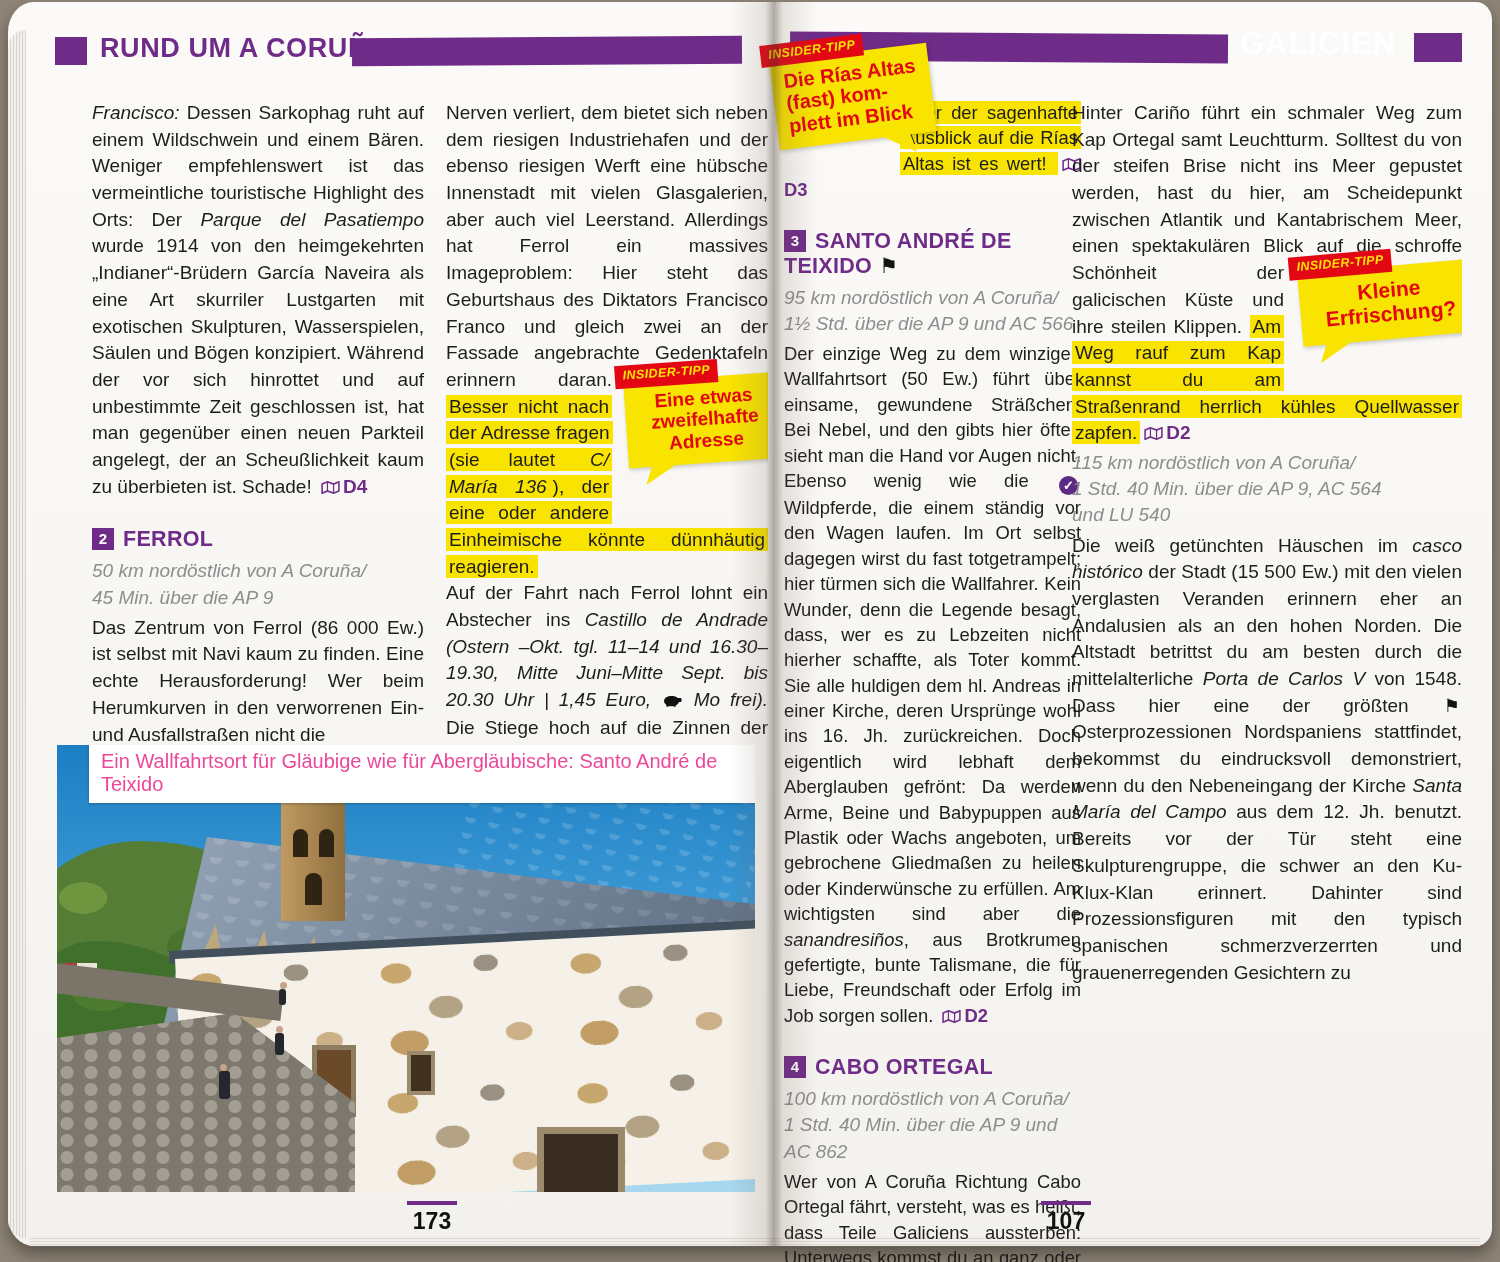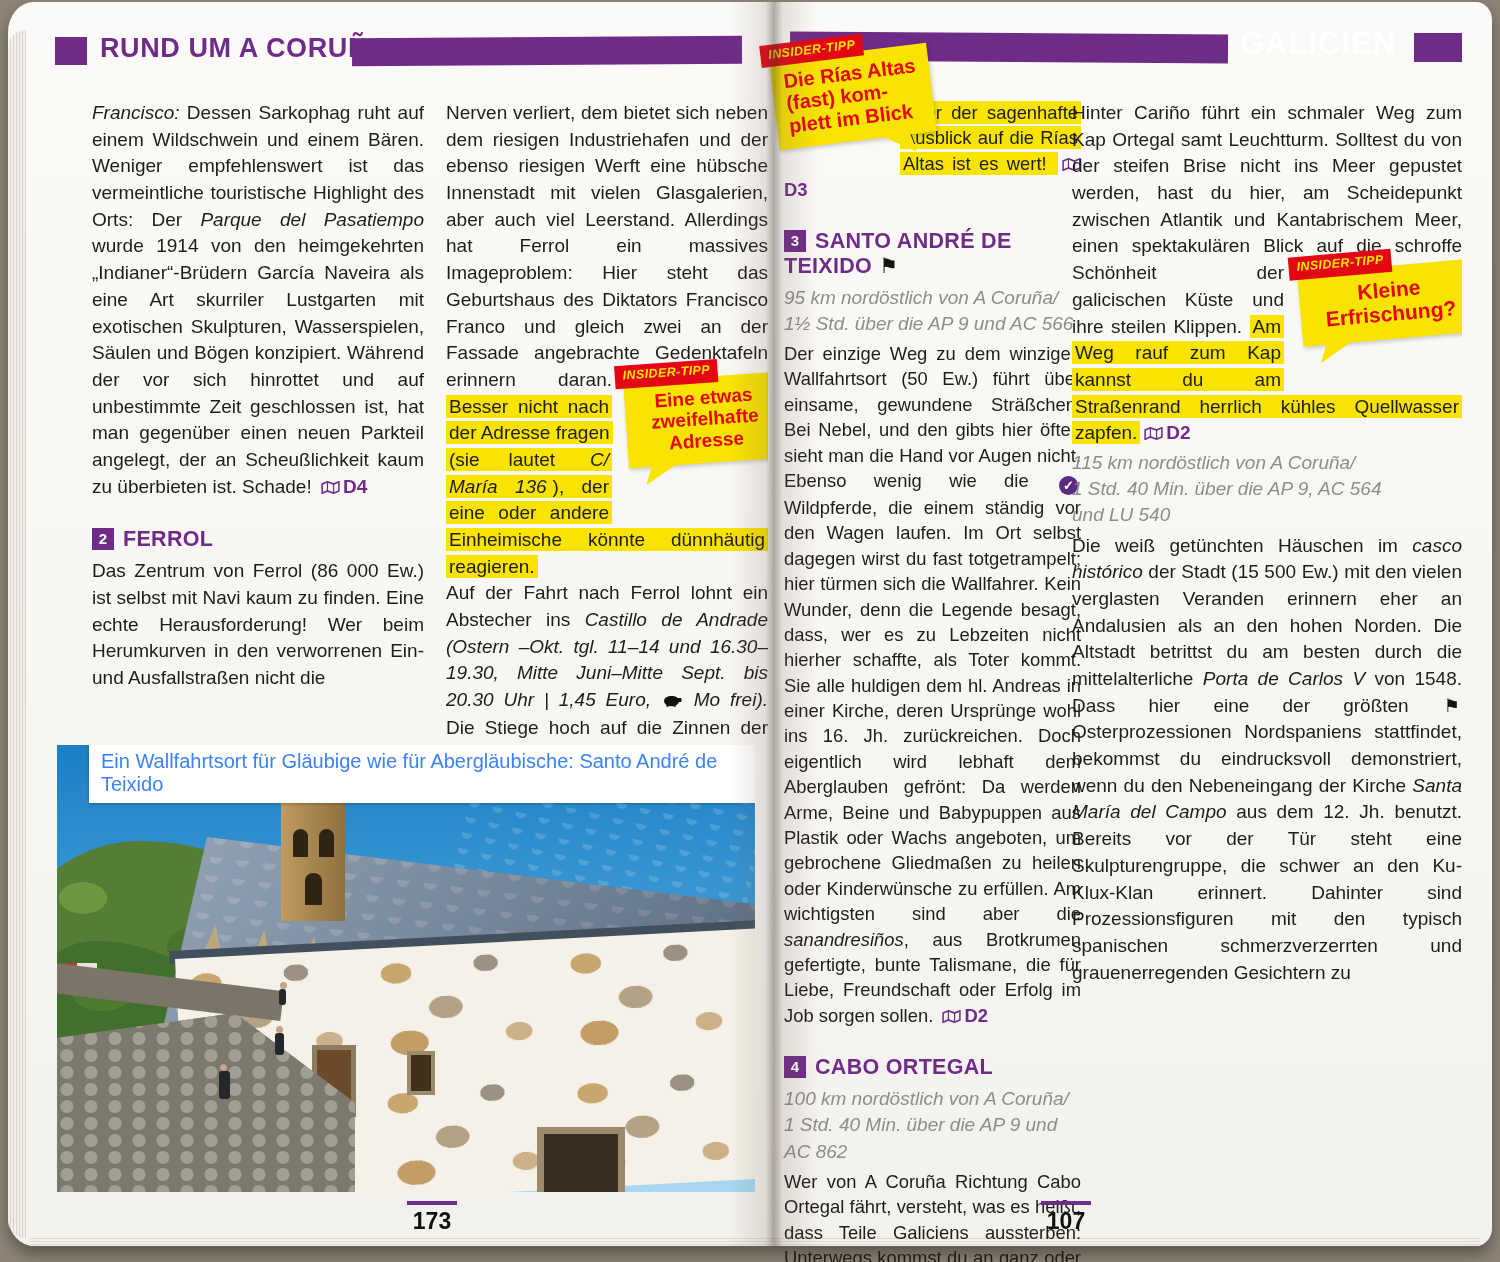--- a/index.html
+++ b/index.html
@@ -109,21 +109,21 @@
   .ph-win{left:350px;top:306px;width:20px;height:36px;background:#40301e;border:4px solid #9c8a6d;}
   .ph-lowwall{left:-4px;top:232px;width:230px;height:30px;background:#7b7468;transform:rotate(7deg);}
   .ph-ground{left:-2px;top:268px;width:300px;height:180px;background:#8f8b82;
       background-image:radial-gradient(circle,#a29e94 0 6px,#7d786e 7px);background-size:24px 17px;
       clip-path:polygon(0 14%,60% 0,100% 50%,100% 100%,0 100%);}
   .person{background:#24272b;border-radius:3px;}
   .person:before{content:"";position:absolute;left:1px;top:-7px;width:7px;height:7px;border-radius:50%;background:#c9a globalization;background:#c9a28a;}
   .p1{left:162px;top:326px;width:11px;height:28px;}
   .p2{left:218px;top:288px;width:9px;height:22px;}
   .p3{left:222px;top:244px;width:7px;height:16px;}
-  .ph-cap{left:32px;top:0;background:#fff;padding:5px 12px 7px;font-size:20px;color:#3b82f6;box-shadow:0 1px 3px rgba(0,0,0,.25);}
+  .ph-cap{left:32px;top:0;background:#fff;padding:5px 12px 7px;font-size:20px;color:#ec4899;box-shadow:0 1px 3px rgba(0,0,0,.25);}
 </style>
 </head>
 <body>
 
 <div class="stage">
   <div class="book"></div>
   <div class="edge-l"></div>
   <div class="edge-b"></div>
 
   <div class="hd-sq-l"></div>
@@ -132,20 +132,22 @@
   <div class="hd-bar-r"></div>
   <div class="hd-title-r">GALICIEN</div>
   <div class="hd-sq-r"></div>
 
   <div class="col lp-col1">
     <p class="body"><span class="it">Francisco:</span><span> Dessen Sarkophag ruht auf einem Wildschwein und einem Bären. Weniger empfehlenswert ist das vermeintliche touristische Highlight des Orts: Der </span><span class="it">Parque del Pasatiempo</span><span> wurde 1914 von den heimgekehrten „Indianer“-Brüdern García Naveira als eine Art skurriler Lustgarten mit exotischen Skulpturen, Wasserspielen, Säulen und Bögen konzipiert. Während der vor sich hinrottet und auf unbestimmte Zeit geschlossen ist, hat man gegenüber einen neuen Parkteil angelegt, der an Scheußlichkeit kaum zu überbieten ist. Schade! </span><span class="mapicon"><svg width="19" height="13" viewBox="0 0 24 17">
             <path d="M1 4 L8 1 L16 4 L23 1 L23 13 L16 16 L8 13 L1 16 Z" fill="none" stroke="#6f2b88" stroke-width="2"></path>
             <path d="M8 1 V13 M16 4 V16" stroke="#6f2b88" stroke-width="1.6" fill="none"></path>
           </svg></span><span class="mapref">D4</span></p>
     <h3 class="sec-h"><span class="badge">2</span><span>FERROL</span></h3>
+    <p class="route">50 km nordöstlich von A Coruña/
+45 Min. über die AP 9</p>
     <p class="body">Das Zentrum von Ferrol (86 000 Ew.) ist selbst mit Navi kaum zu finden. Eine echte Herausforderung! Wer beim Herumkurven in den verworrenen Ein- und Ausfallstraßen nicht die</p>
   </div>
 
   <div class="col lp-col2">
     <p class="body"><span>Nerven verliert, dem bietet sich neben dem riesigen Industriehafen und der ebenso riesigen Werft eine hübsche Innenstadt mit vielen Glasgalerien, aber auch viel Leerstand. Allerdings hat Ferrol ein massives Imageproblem: Hier steht das Geburtshaus des Diktators Francisco Franco und gleich zwei an der Fassade angebrachte Gedenktafeln erinnern daran. </span><span class="tip-float tf-r1">
           <span class="tip tip-b">
             <span class="tip-tag">INSIDER-TIPP</span>
             <span class="tip-text">Eine etwas
 zweifelhafte
 Adresse</span>

